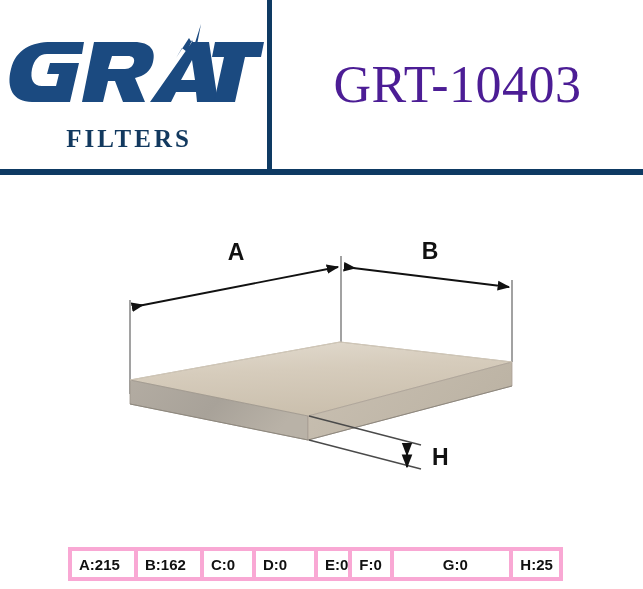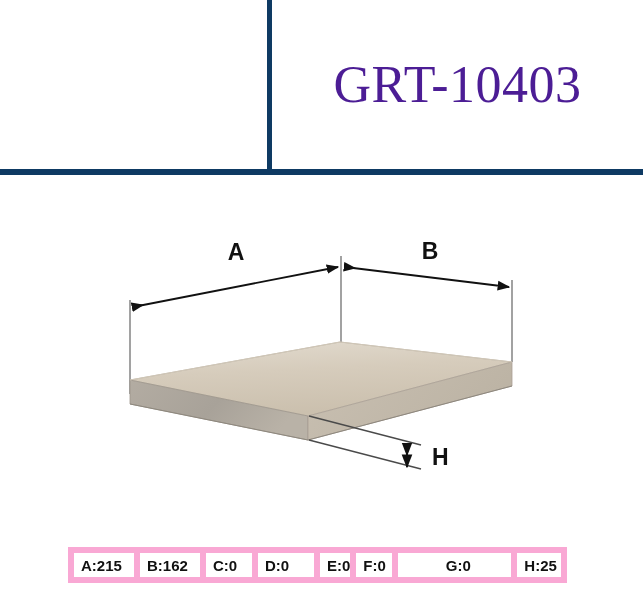--- a/index.html
+++ b/index.html
@@ -95,38 +95,59 @@
     top: 547px;
     height: 30px;
   }
   table#dim-table {
     border-collapse: collapse;
     table-layout: fixed;
     height: 30px;
     background: #ffffff;
   }
   table#dim-table td {
-    border: 6px solid #f9a8d4;
+    border: 4px solid #f9a8d4;
     font-family: "Liberation Sans", sans-serif;
     font-weight: bold;
     font-size: 15px;
     color: #111111;
     padding: 0 0 0 7px;
     text-align: left;
     vertical-align: middle;
     white-space: nowrap;
     height: 30px;
     box-sizing: border-box;
   }
 </style>
 </head>
 <body>
 
 <div id="header">
 
+  <div id="logo-block">
+
+    <div id="logo-wordmark">
+      <svg width="258" height="90" viewBox="0 0 258 90" xmlns="http://www.w3.org/2000/svg">
+        <g fill="#1b4a80">
+
+          <path d="M78 18 L76 30 L41 30 C33 30 28 36 26 45 C24 55 27 62 36 62 L50 62 L53 50 L41 50 L44 39 L73 39 L64 78 L26 78 C7 78 0 64 5 45 C10 25 26 18 45 18 Z"></path>
+
+          <path d="M88 18 L128 18 C145 18 150 27 147 38 C145 47 138 52 129 54 L139 78 L117 78 L109 57 L102 57 L97 78 L76 78 Z M106 32 L102 45 L119 45 C124 45 127 42 128 38 C129 34 126 32 122 32 Z"></path>
+
+          <path d="M186 18 L203 18 L212 78 L191 78 L190 68 L170 68 L165 78 L144 78 Z M186 36 L175 56 L189 56 Z"></path>
+
+          <path d="M195 0 L190 26 L186 16 L181 28 L176 24 L170 34 L183 14 L188 22 Z"></path>
+
+          <path d="M209 18 L258 18 L255 33 L239 33 L229 78 L208 78 L218 33 L206 33 Z"></path>
+        </g>
+      </svg>
+    </div>
+
+    <div id="logo-subtitle">FILTERS</div>
+  </div>
 
   <div id="header-divider"></div>
 
   <div id="product-code">GRT-10403</div>
 
   <div id="header-rule"></div>
 </div>
 
 <div id="drawing">
   <svg width="643" height="355" viewBox="0 0 643 355" xmlns="http://www.w3.org/2000/svg">

